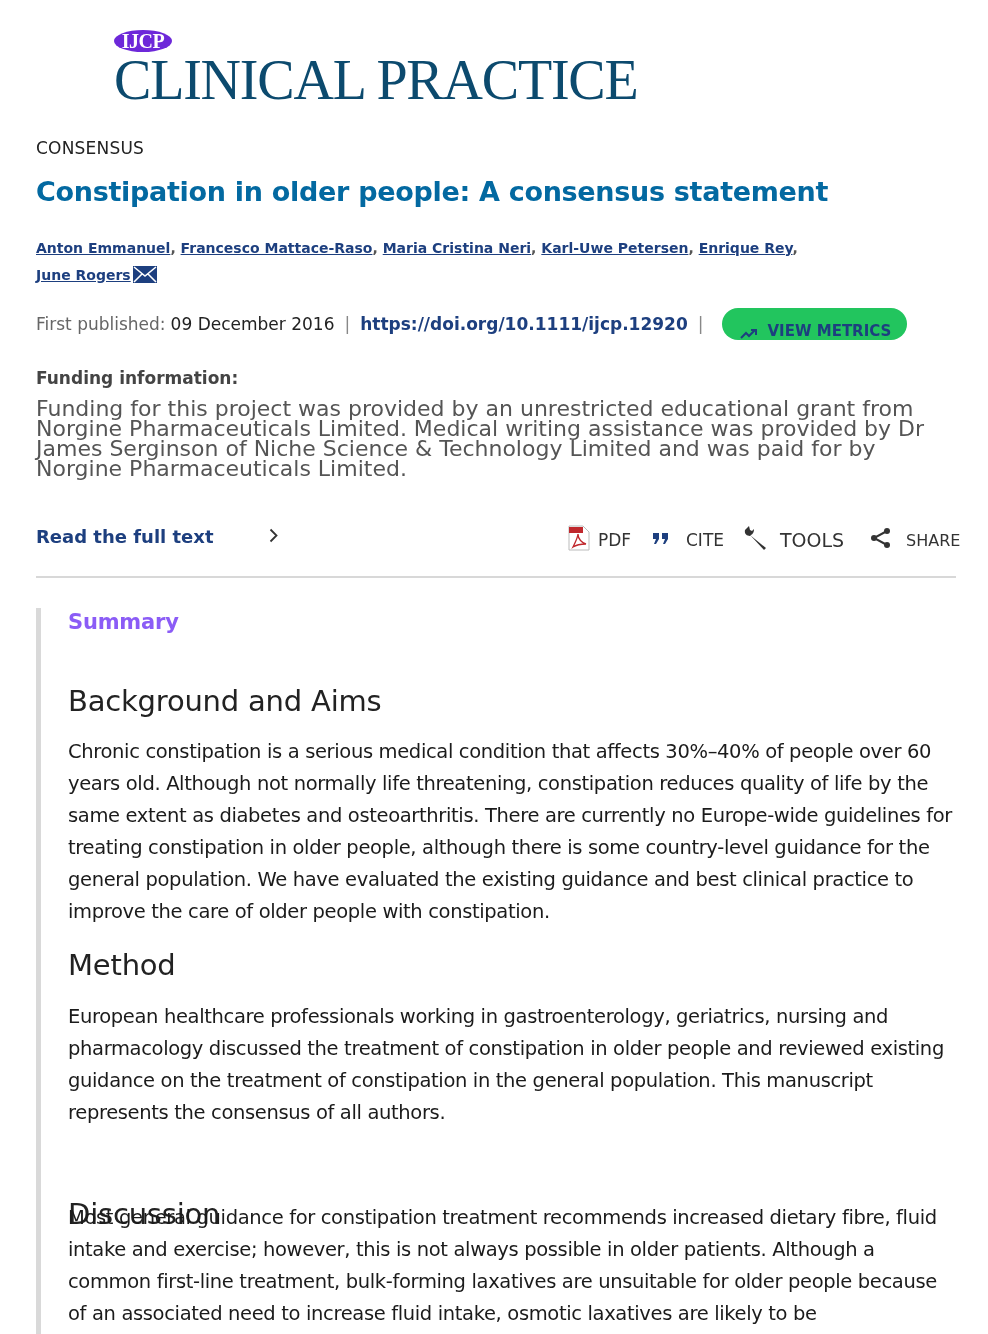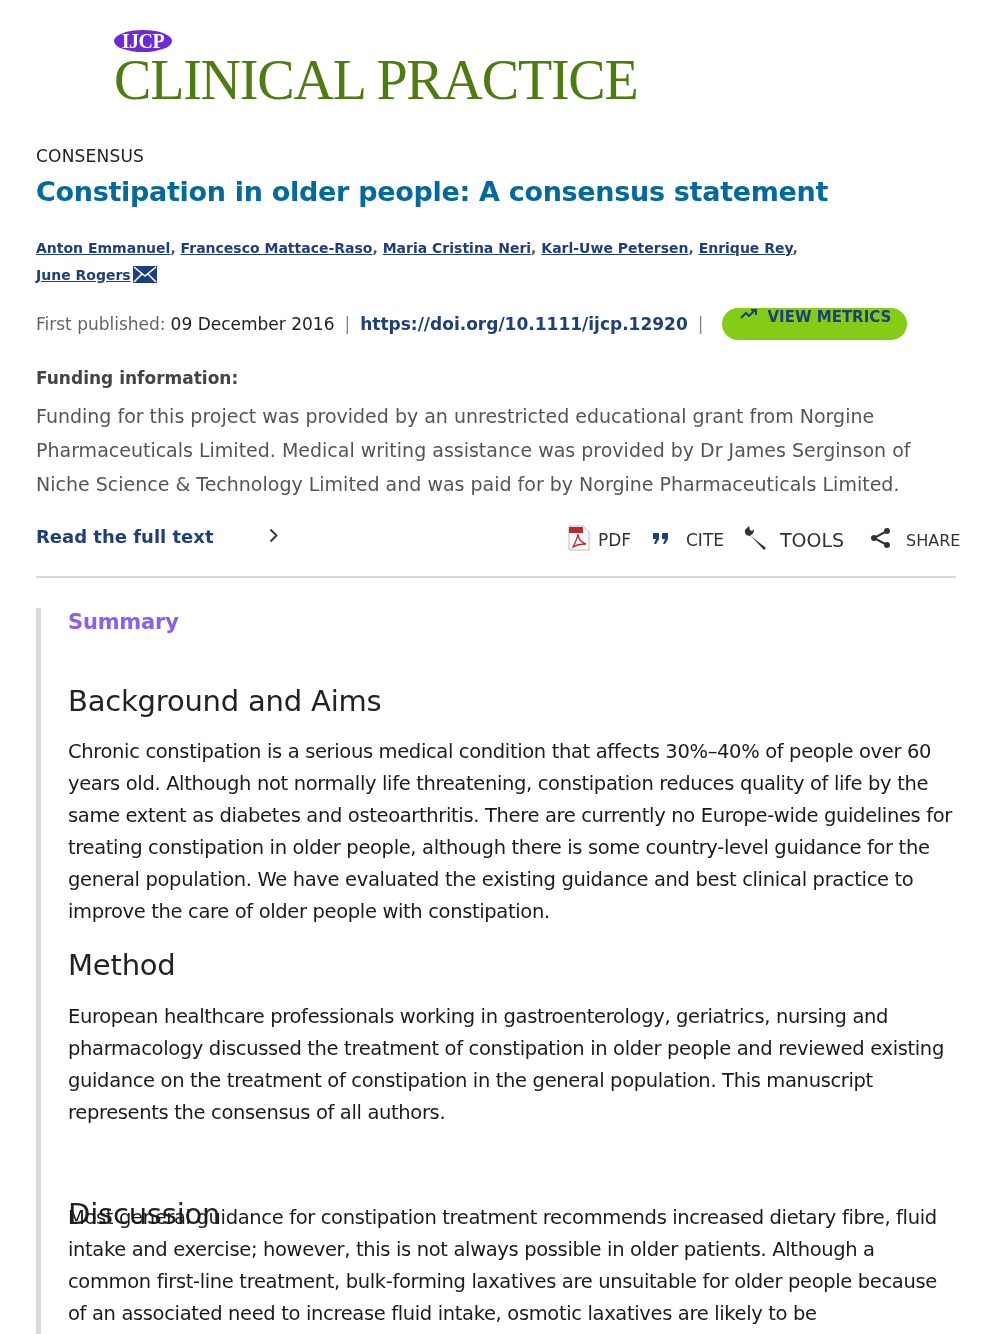--- a/index.html
+++ b/index.html
@@ -7,41 +7,41 @@
   body { font-family: "DejaVu Sans", "Liberation Sans", sans-serif; color: #1b1b1b; position: relative; }
 
   .logo { position: absolute; left: 114px; top: 28px; width: 520px; height: 80px; }
   .logo-top { display: flex; align-items: center; height: 26px; }
   .logo-badge { display: inline-flex; align-items: center; justify-content: center;
     background: #6d28d9; color: #fff; border-radius: 50%; width: 58px; height: 22px;
     font-family: "Liberation Serif", serif; font-weight: bold; font-size: 20px; letter-spacing: -0.5px; }
   .logo-sub { font-family: "Liberation Sans", sans-serif; font-size: 19px; color: #222;
     margin-left: 4px; letter-spacing: -0.6px; }
   .logo-main { font-family: "Liberation Serif", serif; font-size: 56px; line-height: 52px;
-    color: #4d7c0f; letter-spacing: -1.2px; margin-top: 0px; white-space: nowrap; }
+    color: #0c4a6e; letter-spacing: -1.2px; margin-top: 0px; white-space: nowrap; }
 
-  .type { position: absolute; left: 36px; top: 138px; font-size: 17px; color: #222; letter-spacing: 0.2px; margin-top: 8px; }
+  .type { position: absolute; left: 36px; top: 138px; font-size: 17px; color: #222; letter-spacing: 0.2px; }
   .title { position: absolute; left: 36px; top: 176px; font-size: 27px; font-weight: bold;
     color: #0369a1; letter-spacing: -0.3px; white-space: nowrap; }
 
   .authors { position: absolute; left: 36px; top: 235px; width: 900px; font-size: 14px; line-height: 27px; color: #555; font-weight: bold; }
   .authors a { color: #1d3f7f; text-decoration: underline; }
   .mail-icon { display: inline-block; vertical-align: -3px; margin-left: 2px; }
 
   .pubrow { position: absolute; left: 36px; top: 308px; height: 32px; display: flex; align-items: center;
     font-size: 17px; color: #666; white-space: nowrap; }
   .pubrow .date { color: #222; margin-left: 5px; }
   .pubrow .sep { color: #888; margin: 0 10px; }
   .pubrow .doi { color: #1d3f7f; font-weight: bold; }
-  .metrics { margin-left: 8px; display: inline-flex; align-items: flex-start; background: #84cc16;
+  .metrics { margin-left: 8px; display: inline-flex; align-items: flex-end; background: #22c55e;
     border-radius: 16px; height: 32px; padding: 0 16px 0 18px; color: #1d3f7f; font-weight: bold; font-size: 15px; }
   .metrics svg { margin-right: 10px; }
 
   .funding-label { position: absolute; left: 36px; top: 368px; font-size: 17px; font-weight: bold; color: #444; }
-  .funding-text { position: absolute; left: 36px; top: 399px; width: 930px; font-size: 19px; line-height: 34px; color: #555; }
+  .funding-text { position: absolute; left: 36px; top: 399px; width: 930px; font-size: 22px; line-height: 20px; color: #555; }
 
   .readfull { position: absolute; left: 36px; top: 526px; font-size: 18px; font-weight: bold; color: #1d3f7f;
     display: flex; align-items: center; white-space: nowrap; gap: 43px; }
   .readfull .chev { margin-left: 12px; color: #333; font-weight: normal; }
 
   .tools { position: absolute; top: 524px; height: 32px; display: flex; align-items: center; font-size: 17px; color: #333; }
   .tool { display: flex; align-items: center; position: absolute; top: 0; height: 32px; white-space: nowrap; }
   .tool span.lbl { margin-left: 8px; }
 
   .divider { position: absolute; left: 36px; top: 576px; width: 920px; height: 2px; background: #d8d8d8; }

